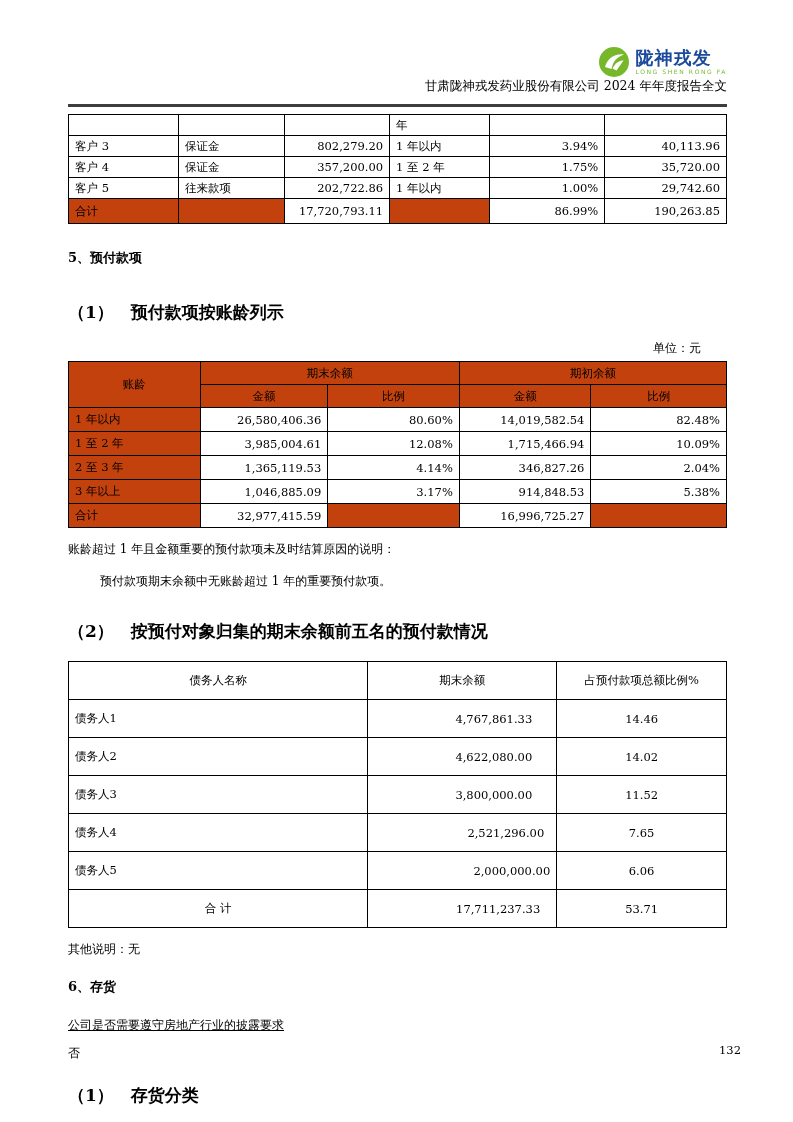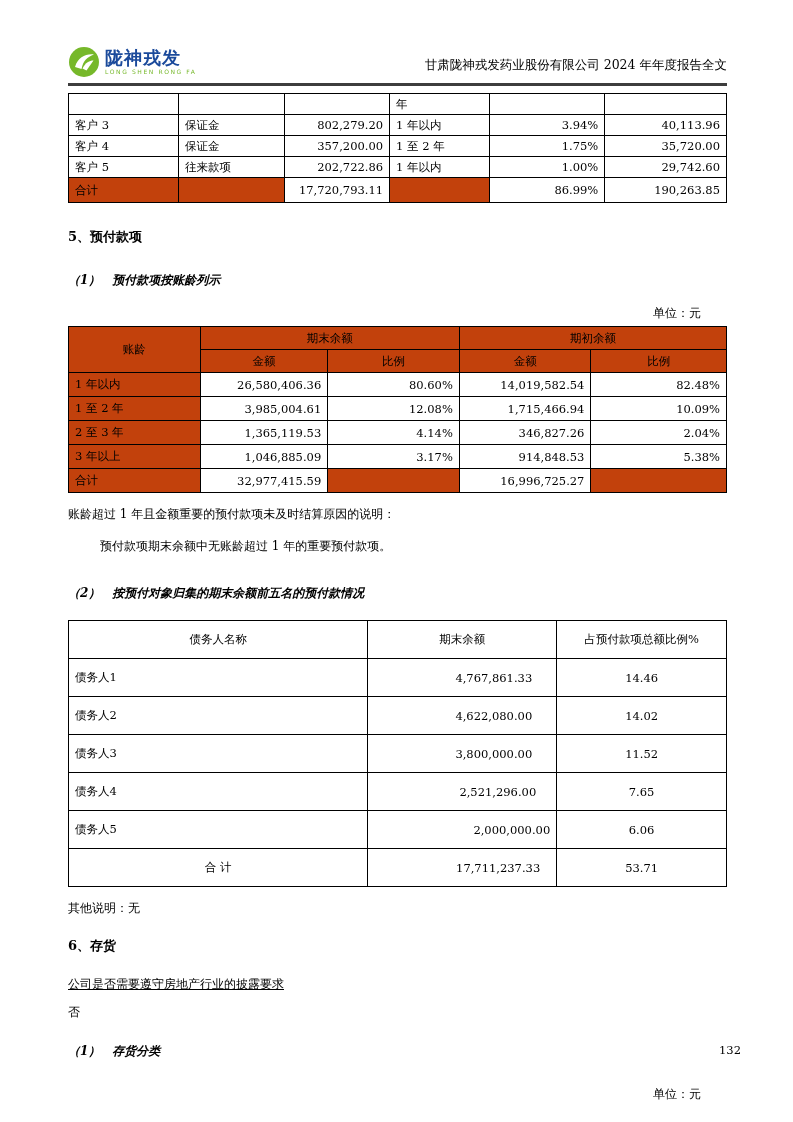--- a/index.html
+++ b/index.html
@@ -11,20 +11,21 @@
     font-family:"DejaVu Serif","Liberation Serif",serif;
     color:#000;
     font-size:12px;
     overflow:hidden;
   }
   .content{padding:0 66px 0 68px;}
   
   .header{
     display:flex;justify-content:space-between;align-items:flex-end;
     padding:46px 66px 5px 68px;
+    flex-direction:column;
   }
   .logo{display:flex;align-items:center;gap:5px;}
   .logo-text{display:flex;flex-direction:column;line-height:1;}
   .logo-cn{font-size:18px;font-weight:bold;color:#1b4a9b;letter-spacing:1px;font-family:"DejaVu Sans","Liberation Sans",sans-serif;}
   .logo-en{font-size:6px;color:#76b82a;letter-spacing:1.6px;margin-top:2px;font-family:"DejaVu Sans","Liberation Sans",sans-serif;}
   .header-title{font-size:12.5px;padding-bottom:4px;}
   .rule{height:3px;background:#3d3d3d;margin:0 66px 0 68px;}
   
   table{border-collapse:collapse;width:100%;table-layout:fixed;}
   td,th{
@@ -38,21 +39,21 @@
   .l{text-align:left;}
   .r{text-align:right;}
   .c{text-align:center;}
   .g{background:#c2410c;}
   
   .t1{margin-top:7px;}
   .t1 td{height:18px;}
   .t1 tr.total td{height:22px;}
   
   .h1{font-weight:bold;font-size:13px;margin:25px 0 0 0;}
-  .h2{font-weight:bold;font-size:12px;margin:26px 0 0 0;font-style:italic;}
+  .h2{font-weight:bold;font-size:17px;margin:34px 0 0 0;}
   .unit{margin-top:16px;text-align:right;padding-right:26px;font-size:12px;}
   .note{margin-top:13px;font-size:12px;}
   .note.indent{padding-left:32px;margin-top:15px;}
   
   .t2{margin-top:4px;}
   .t2 td{height:21px;}
   .t2 .hd td{height:20px;}
   
   .t3{margin-top:18px;}
   .t3 td{height:35px;}
@@ -226,21 +227,21 @@
         <td class="r" style="padding-right:24px;">4,622,080.00</td>
         <td class="c">14.02</td>
       </tr>
       <tr>
         <td class="l">债务人3</td>
         <td class="r" style="padding-right:24px;">3,800,000.00</td>
         <td class="c">11.52</td>
       </tr>
       <tr>
         <td class="l">债务人4</td>
-        <td class="r" style="padding-right:20px;">2,521,296.00</td>
+        <td class="r" style="padding-right:12px;">2,521,296.00</td>
         <td class="c">7.65</td>
       </tr>
       <tr>
         <td class="l">债务人5</td>
         <td class="r" style="">2,000,000.00</td>
         <td class="c">6.06</td>
       </tr>
       <tr>
         <td class="c">合 计</td>
         <td class="r" style="padding-right:16px;">17,711,237.33</td>

